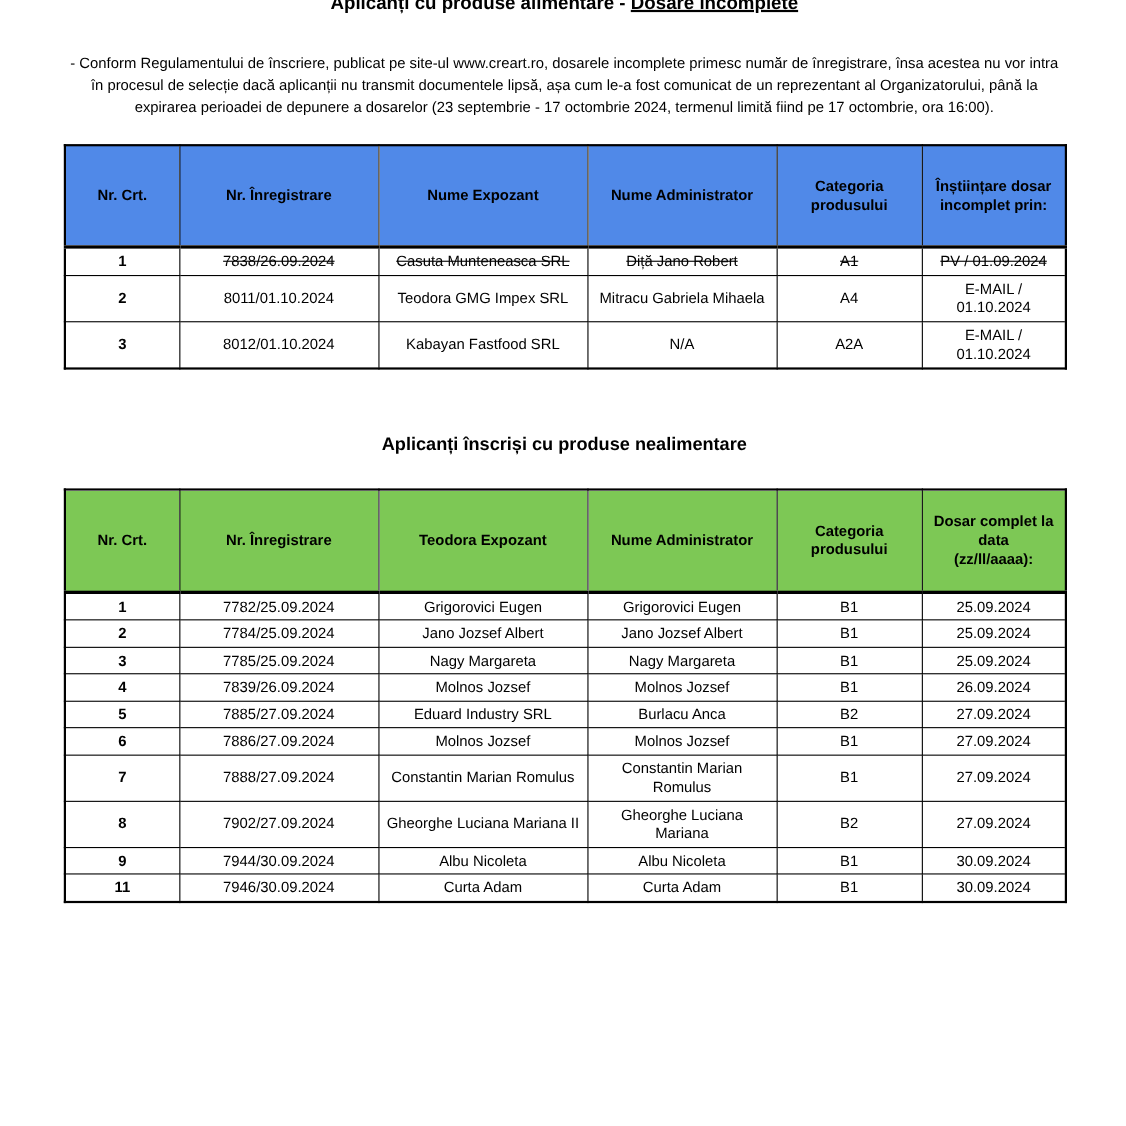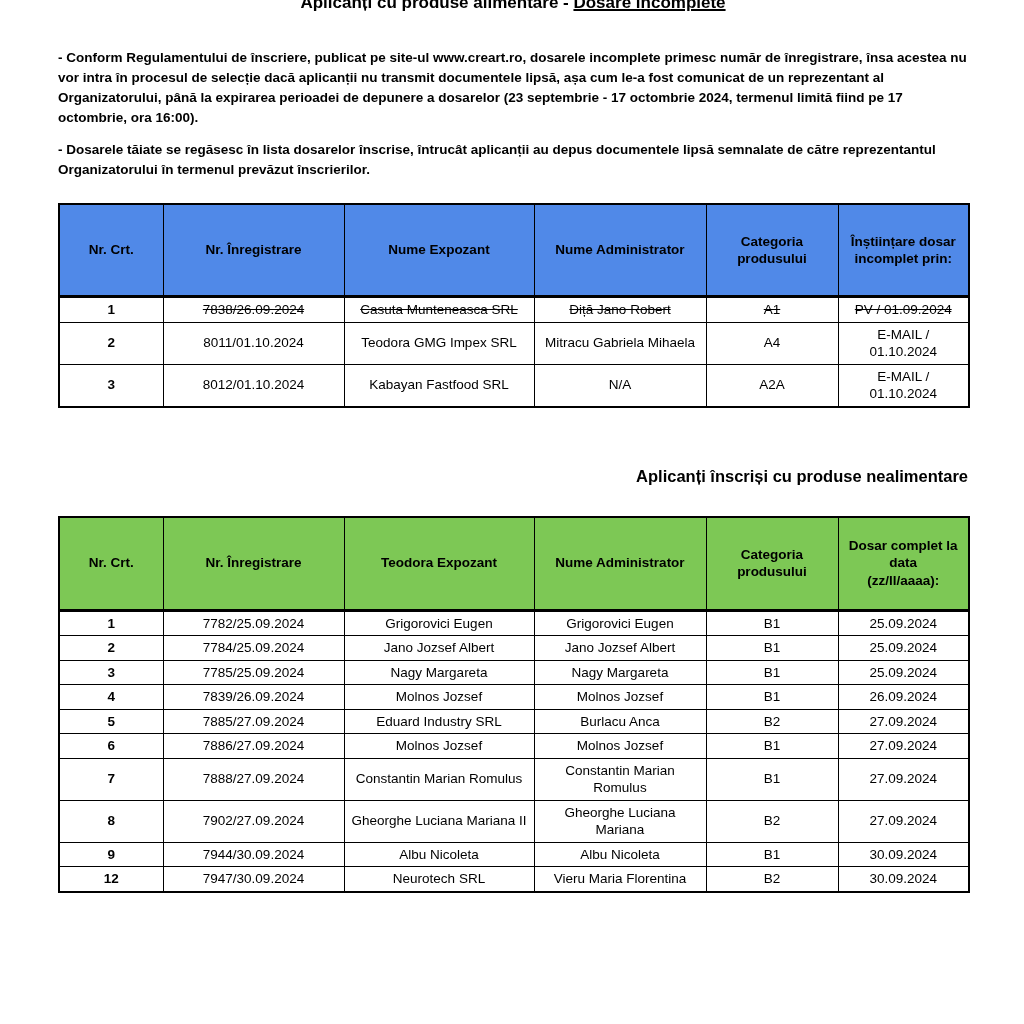--- a/index.html
+++ b/index.html
@@ -26,22 +26,21 @@
     white-space: pre-wrap;
   }
   .title1 .underline {
     text-decoration: underline;
     text-decoration-thickness: 2px;
   }
   .para {
     font-size: 13.5px;
     line-height: 20px;
     margin: 0;
-    text-align: left;
-    font-weight: bold;
+    text-align: center;
   }
   .para.p1 { margin-top: 35px; }
   .para.p2 { margin-top: 12px; }
 
   table.doc {
     border-collapse: collapse;
     table-layout: fixed;
     width: 910px;
     font-size: 13.5px;
   }
@@ -63,42 +62,41 @@
   .t1 thead th { background: #5089E8; height: 84px; }
   .t2 thead th { background: #7DC855; height: 85px; }
   .t2 thead th .sub { font-weight: bold; display: block; }
   td.bold { font-weight: bold; }
   td.strike { text-decoration: line-through; }
 
   .title2 {
     margin: 58px 0 0 0;
     font-size: 16.5px;
     font-weight: bold;
-    text-align: right;
+    text-align: center;
     line-height: 21px;
   }
 
   
   col.c1 { width: 104px; }
   col.c2 { width: 181px; }
   col.c3 { width: 190px; }
   col.c4 { width: 172px; }
   col.c5 { width: 132px; }
   col.c6 { width: 131px; }
 </style>
 </head>
 <body>
 
 <div class="page">
 
   <div class="title1"><span>Aplicanți cu produse alimentare - </span><span class="underline">Dosare incomplete</span></div>
 
   <p class="para p1">- Conform Regulamentului de înscriere, publicat pe site-ul www.creart.ro, dosarele incomplete primesc număr de înregistrare, însa acestea nu vor intra în procesul de selecție dacă aplicanții nu transmit documentele lipsă, așa cum le-a fost comunicat de un reprezentant al Organizatorului, până la expirarea perioadei de depunere a dosarelor (23 septembrie - 17 octombrie 2024, termenul limită fiind pe 17 octombrie, ora 16:00).</p>
 
-  <p class="para p2">- Dosarele tăiate se regăsesc în lista dosarelor înscrise, întrucât aplicanții au depus documentele lipsă semnalate de către reprezentantul Organizatorului în termenul prevăzut înscrierilor.</p>
 
   <table class="doc t1" id="table-incomplete">
     <colgroup>
       <col class="c1">
         <col class="c2">
         <col class="c3">
         <col class="c4">
         <col class="c5">
         <col class="c6">
     </colgroup>
@@ -228,23 +226,23 @@
         </tr>
         <tr>
           <td class="bold">9</td>
           <td>7944/30.09.2024</td>
           <td>Albu Nicoleta</td>
           <td>Albu Nicoleta</td>
           <td>B1</td>
           <td>30.09.2024</td>
         </tr>
         <tr>
-          <td class="bold">12</td>
-          <td>7947/30.09.2024</td>
-          <td>Neurotech SRL</td>
-          <td>Vieru Maria Florentina</td>
-          <td>B2</td>
+          <td class="bold">11</td>
+          <td>7946/30.09.2024</td>
+          <td>Curta Adam</td>
+          <td>Curta Adam</td>
+          <td>B1</td>
           <td>30.09.2024</td>
         </tr>
       </tbody>
   </table>
 
 </div>
 
 </body></html>

